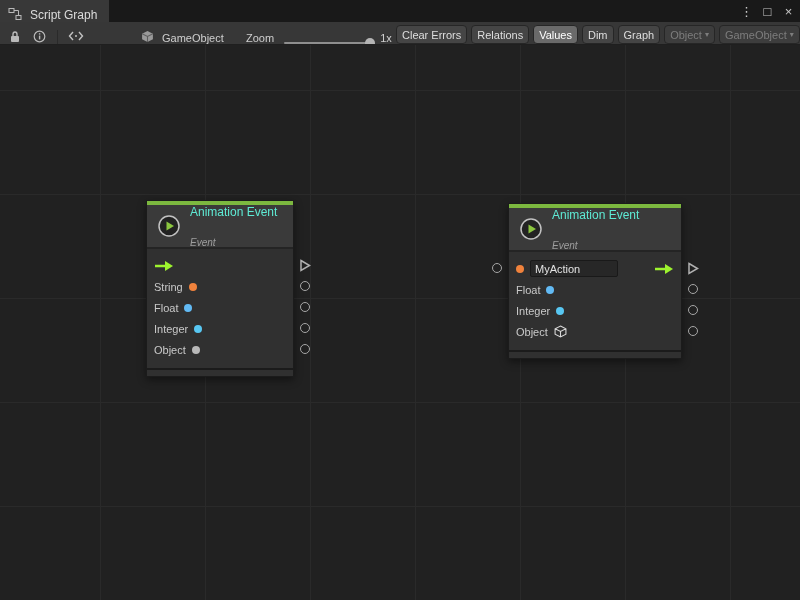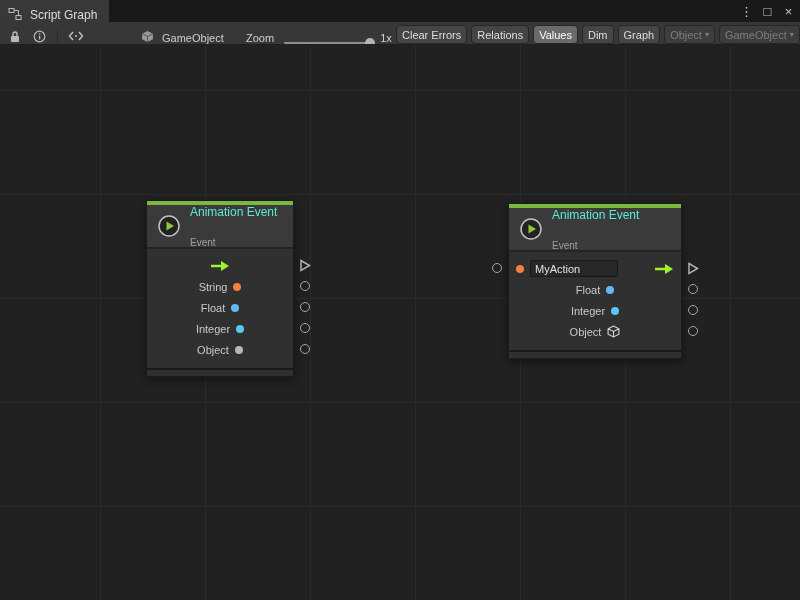--- a/index.html
+++ b/index.html
@@ -31,23 +31,23 @@
     background-image:
       linear-gradient(to right,#2a2a2a 1px,transparent 1px),
       linear-gradient(to bottom,#2a2a2a 1px,transparent 1px);
     background-size:105px 104px;
     background-position:100px 45px;}
   
   .node{position:absolute;background:#1b1b1b;padding:1px;box-shadow:0 3px 8px rgba(0,0,0,.45);}
   .node-accent{height:4px;background:#7cb83f;}
   .node-header{height:42px;background:#3a3a3a;display:flex;align-items:center;gap:9px;padding:0 10px;}
   .node-title{font-size:12px;color:#5eead4;}
-  .node-subtitle{font-size:10px;color:#9e9e9e;margin-top:18px;}
+  .node-subtitle{font-size:10px;color:#9e9e9e;margin-top:18px;font-style:italic;}
   .node-body{background:#303030;border-top:2px solid #242424;padding:6px 0 8px 0;}
-  .prow{height:21px;display:flex;align-items:center;justify-content:center;padding:0 7px;gap:6px;}
+  .prow{height:21px;display:flex;align-items:center;justify-content:flex-start;padding:0 7px;gap:6px;}
   .prow.lefty{justify-content:flex-start;}
   .prow .spacer{margin-left:auto;}
   .plabel{font-size:11px;color:#c9c9c9;}
   .dot{width:8px;height:8px;border-radius:50%;flex:0 0 auto;}
   .dot-string{background:#f0823c;}
   .dot-float{background:#62baf4;}
   .dot-integer{background:#58c7f2;}
   .dot-object{background:#b8b8b8;}
   .node-footer{height:6px;background:#303030;margin-top:2px;}
   .eport{position:absolute;width:8px;height:8px;border:1.5px solid #a6a6a6;border-radius:50%;background:transparent;}

